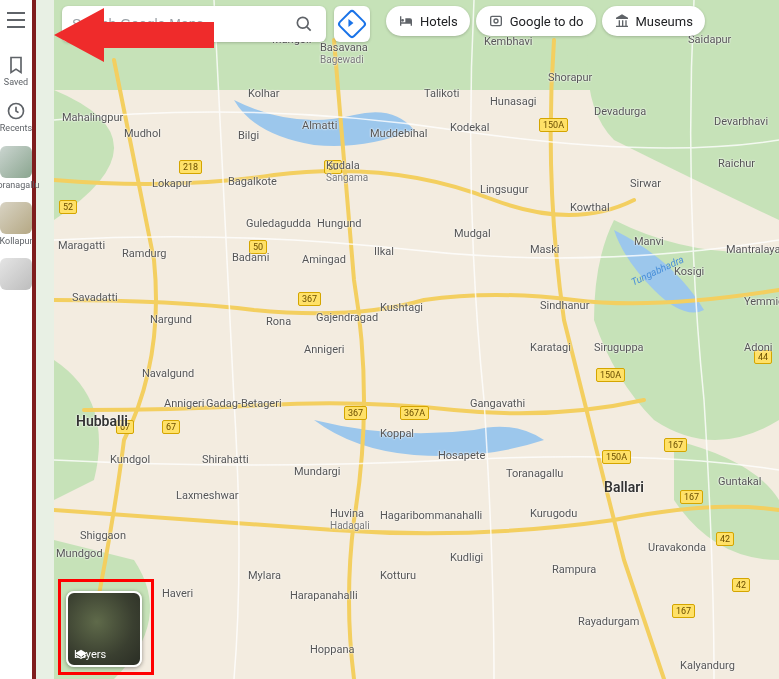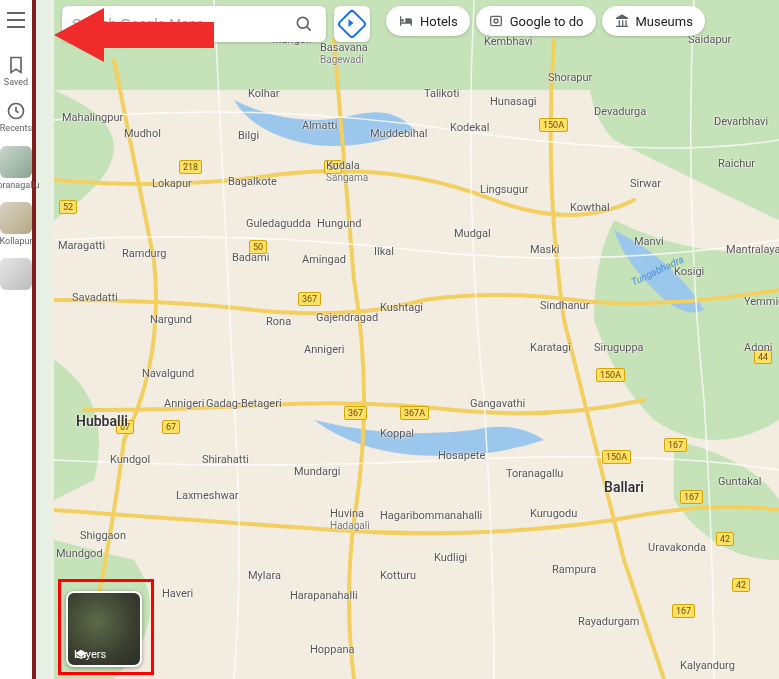--- a/index.html
+++ b/index.html
@@ -247,21 +247,21 @@
     <span class="city-label" style="left:664px;top:476px">Guntakal</span>
     <span class="city-label" style="left:122px;top:490px">Laxmeshwar</span>
     <span class="city-label" style="left:26px;top:530px">Shiggaon</span>
     <span class="city-label" style="left:276px;top:508px">Huvina</span>
     <span class="city-label sub" style="left:276px;top:520px">Hadagali</span>
     <span class="city-label" style="left:326px;top:510px">Hagaribommanahalli</span>
     <span class="city-label" style="left:476px;top:508px">Kurugodu</span>
     <span class="city-label" style="left:2px;top:548px">Mundgod</span>
     <span class="city-label" style="left:194px;top:570px">Mylara</span>
     <span class="city-label" style="left:326px;top:570px">Kotturu</span>
-    <span class="city-label" style="left:380px;top:552px">Kudligi</span>
+    <span class="city-label" style="left:396px;top:552px">Kudligi</span>
     <span class="city-label" style="left:498px;top:564px">Rampura</span>
     <span class="city-label" style="left:594px;top:542px">Uravakonda</span>
     <span class="city-label" style="left:108px;top:588px">Haveri</span>
     <span class="city-label" style="left:236px;top:590px">Harapanahalli</span>
     <span class="city-label" style="left:524px;top:616px">Rayadurgam</span>
     <span class="city-label" style="left:256px;top:644px">Hoppana</span>
     <span class="city-label" style="left:626px;top:660px">Kalyandurg</span>
 
     <div class="layers-outline"></div>
     <div class="layers-box">

